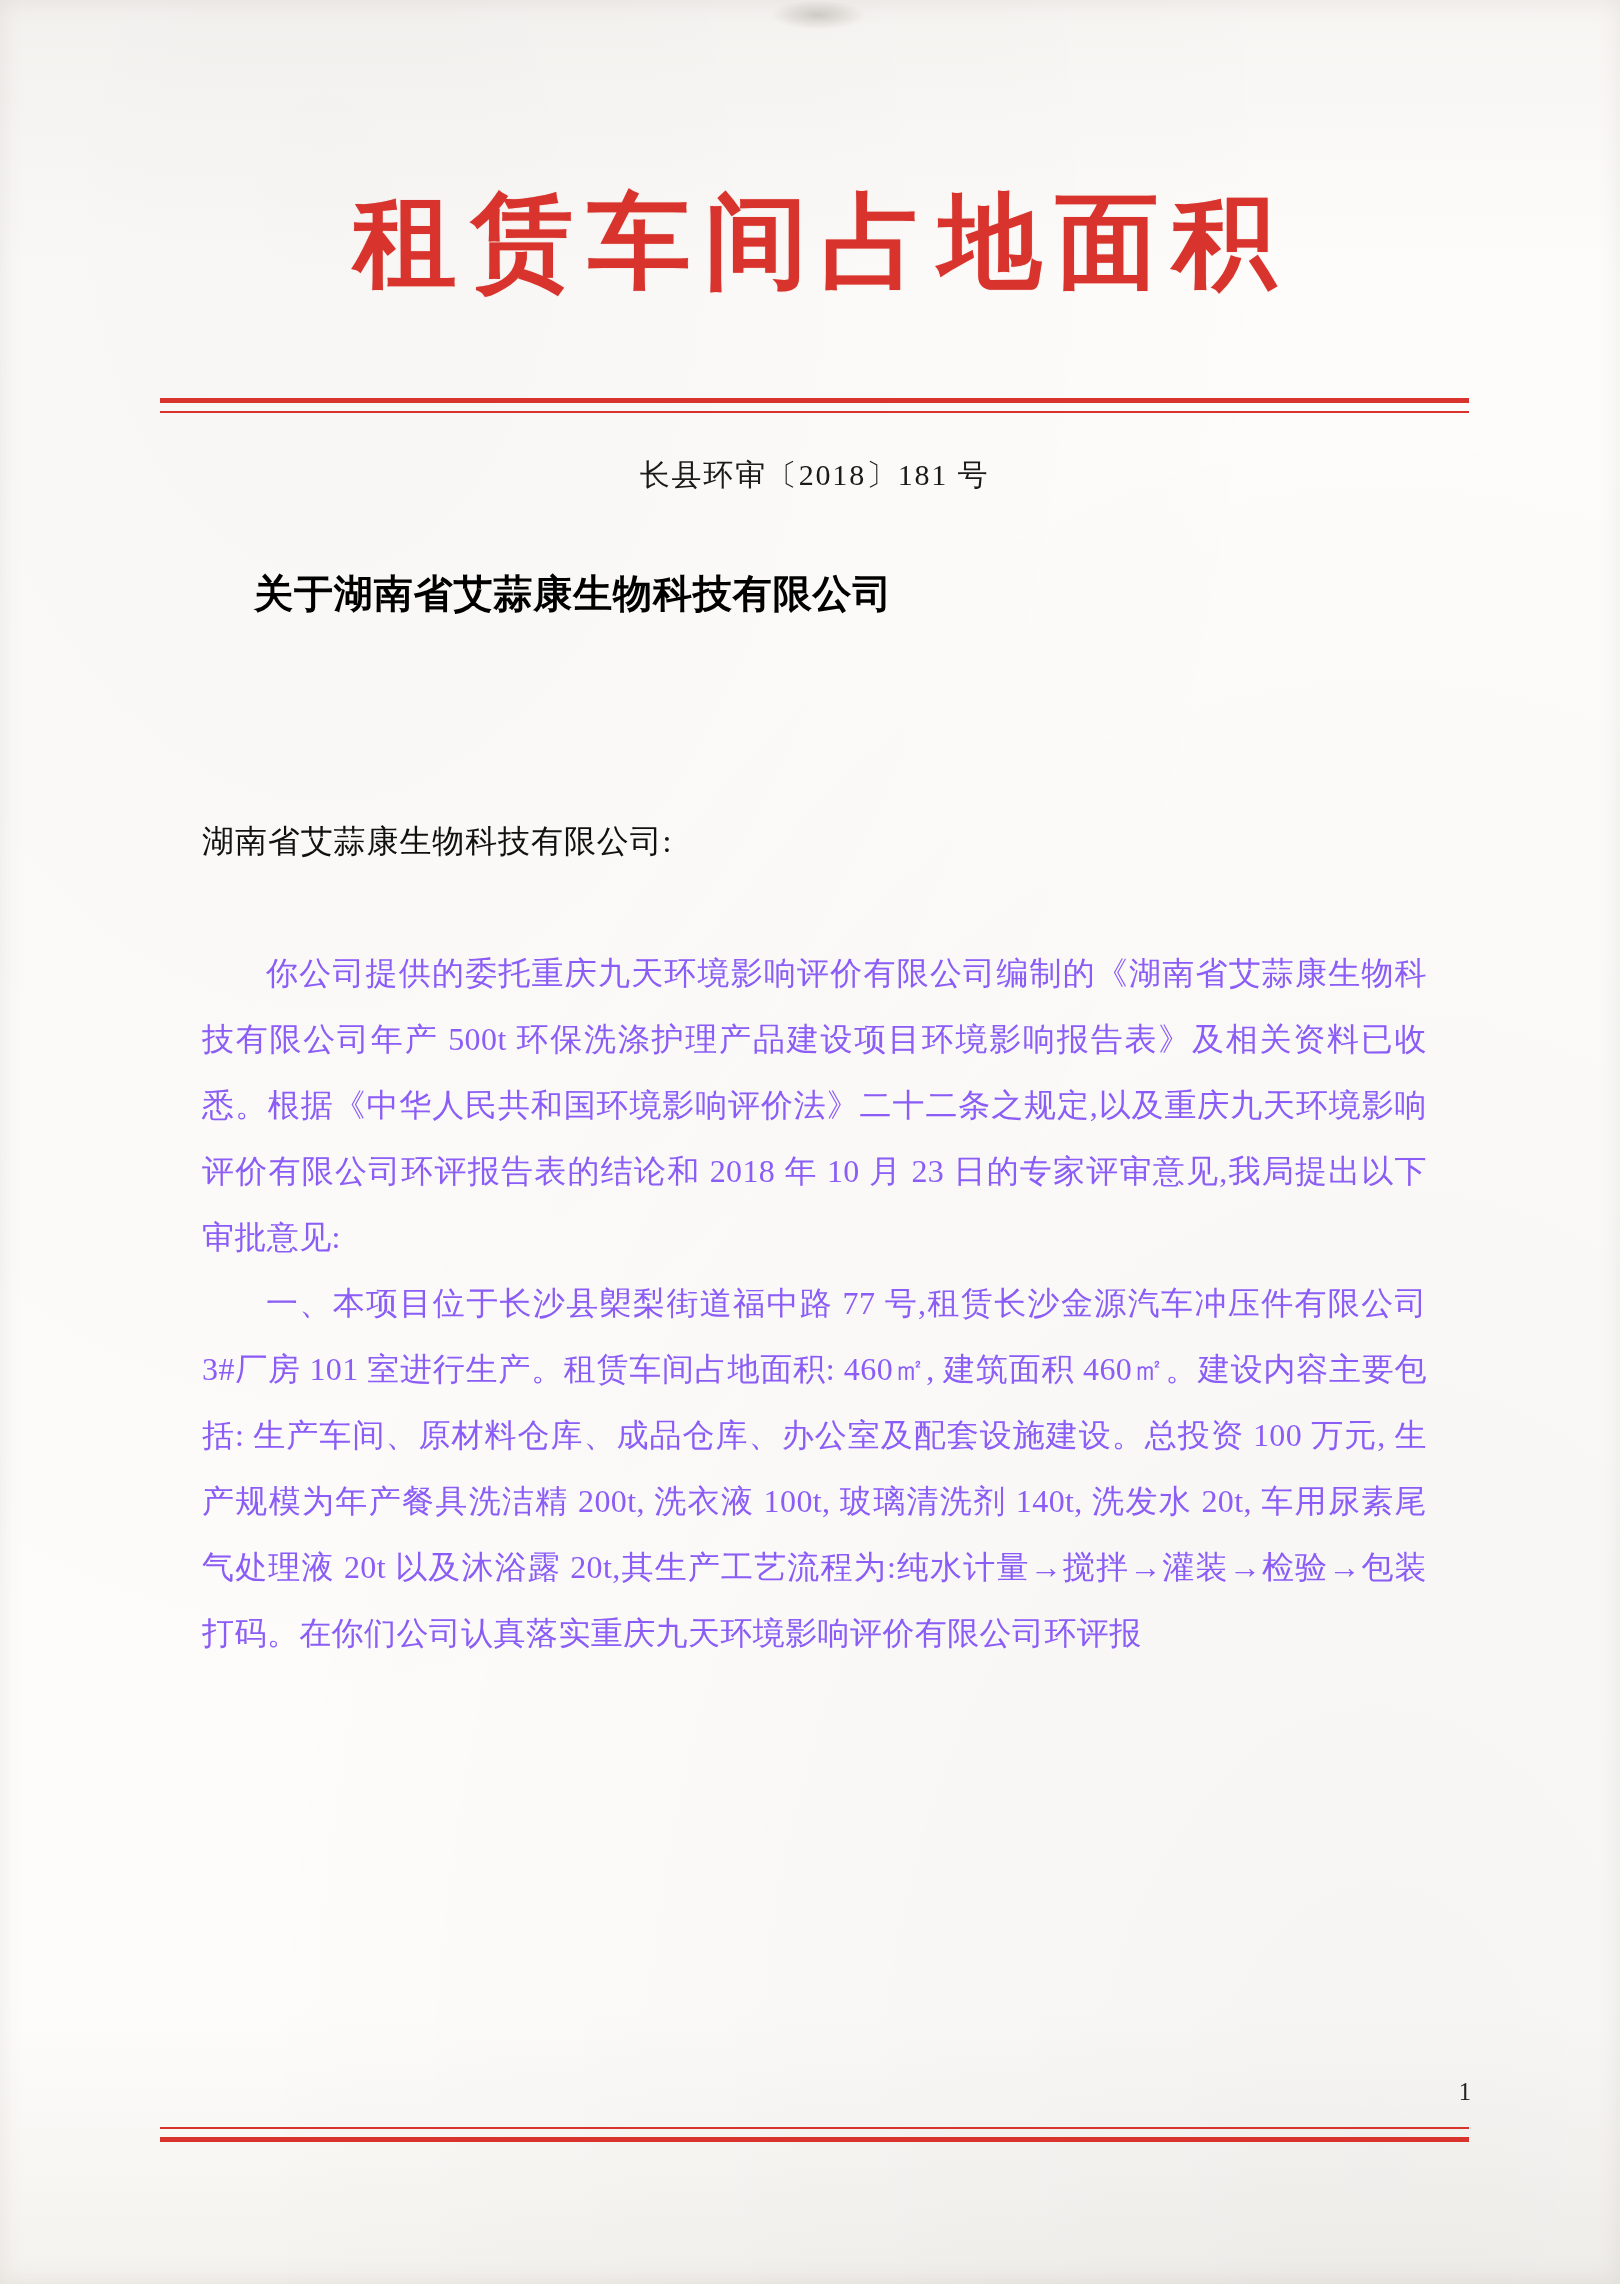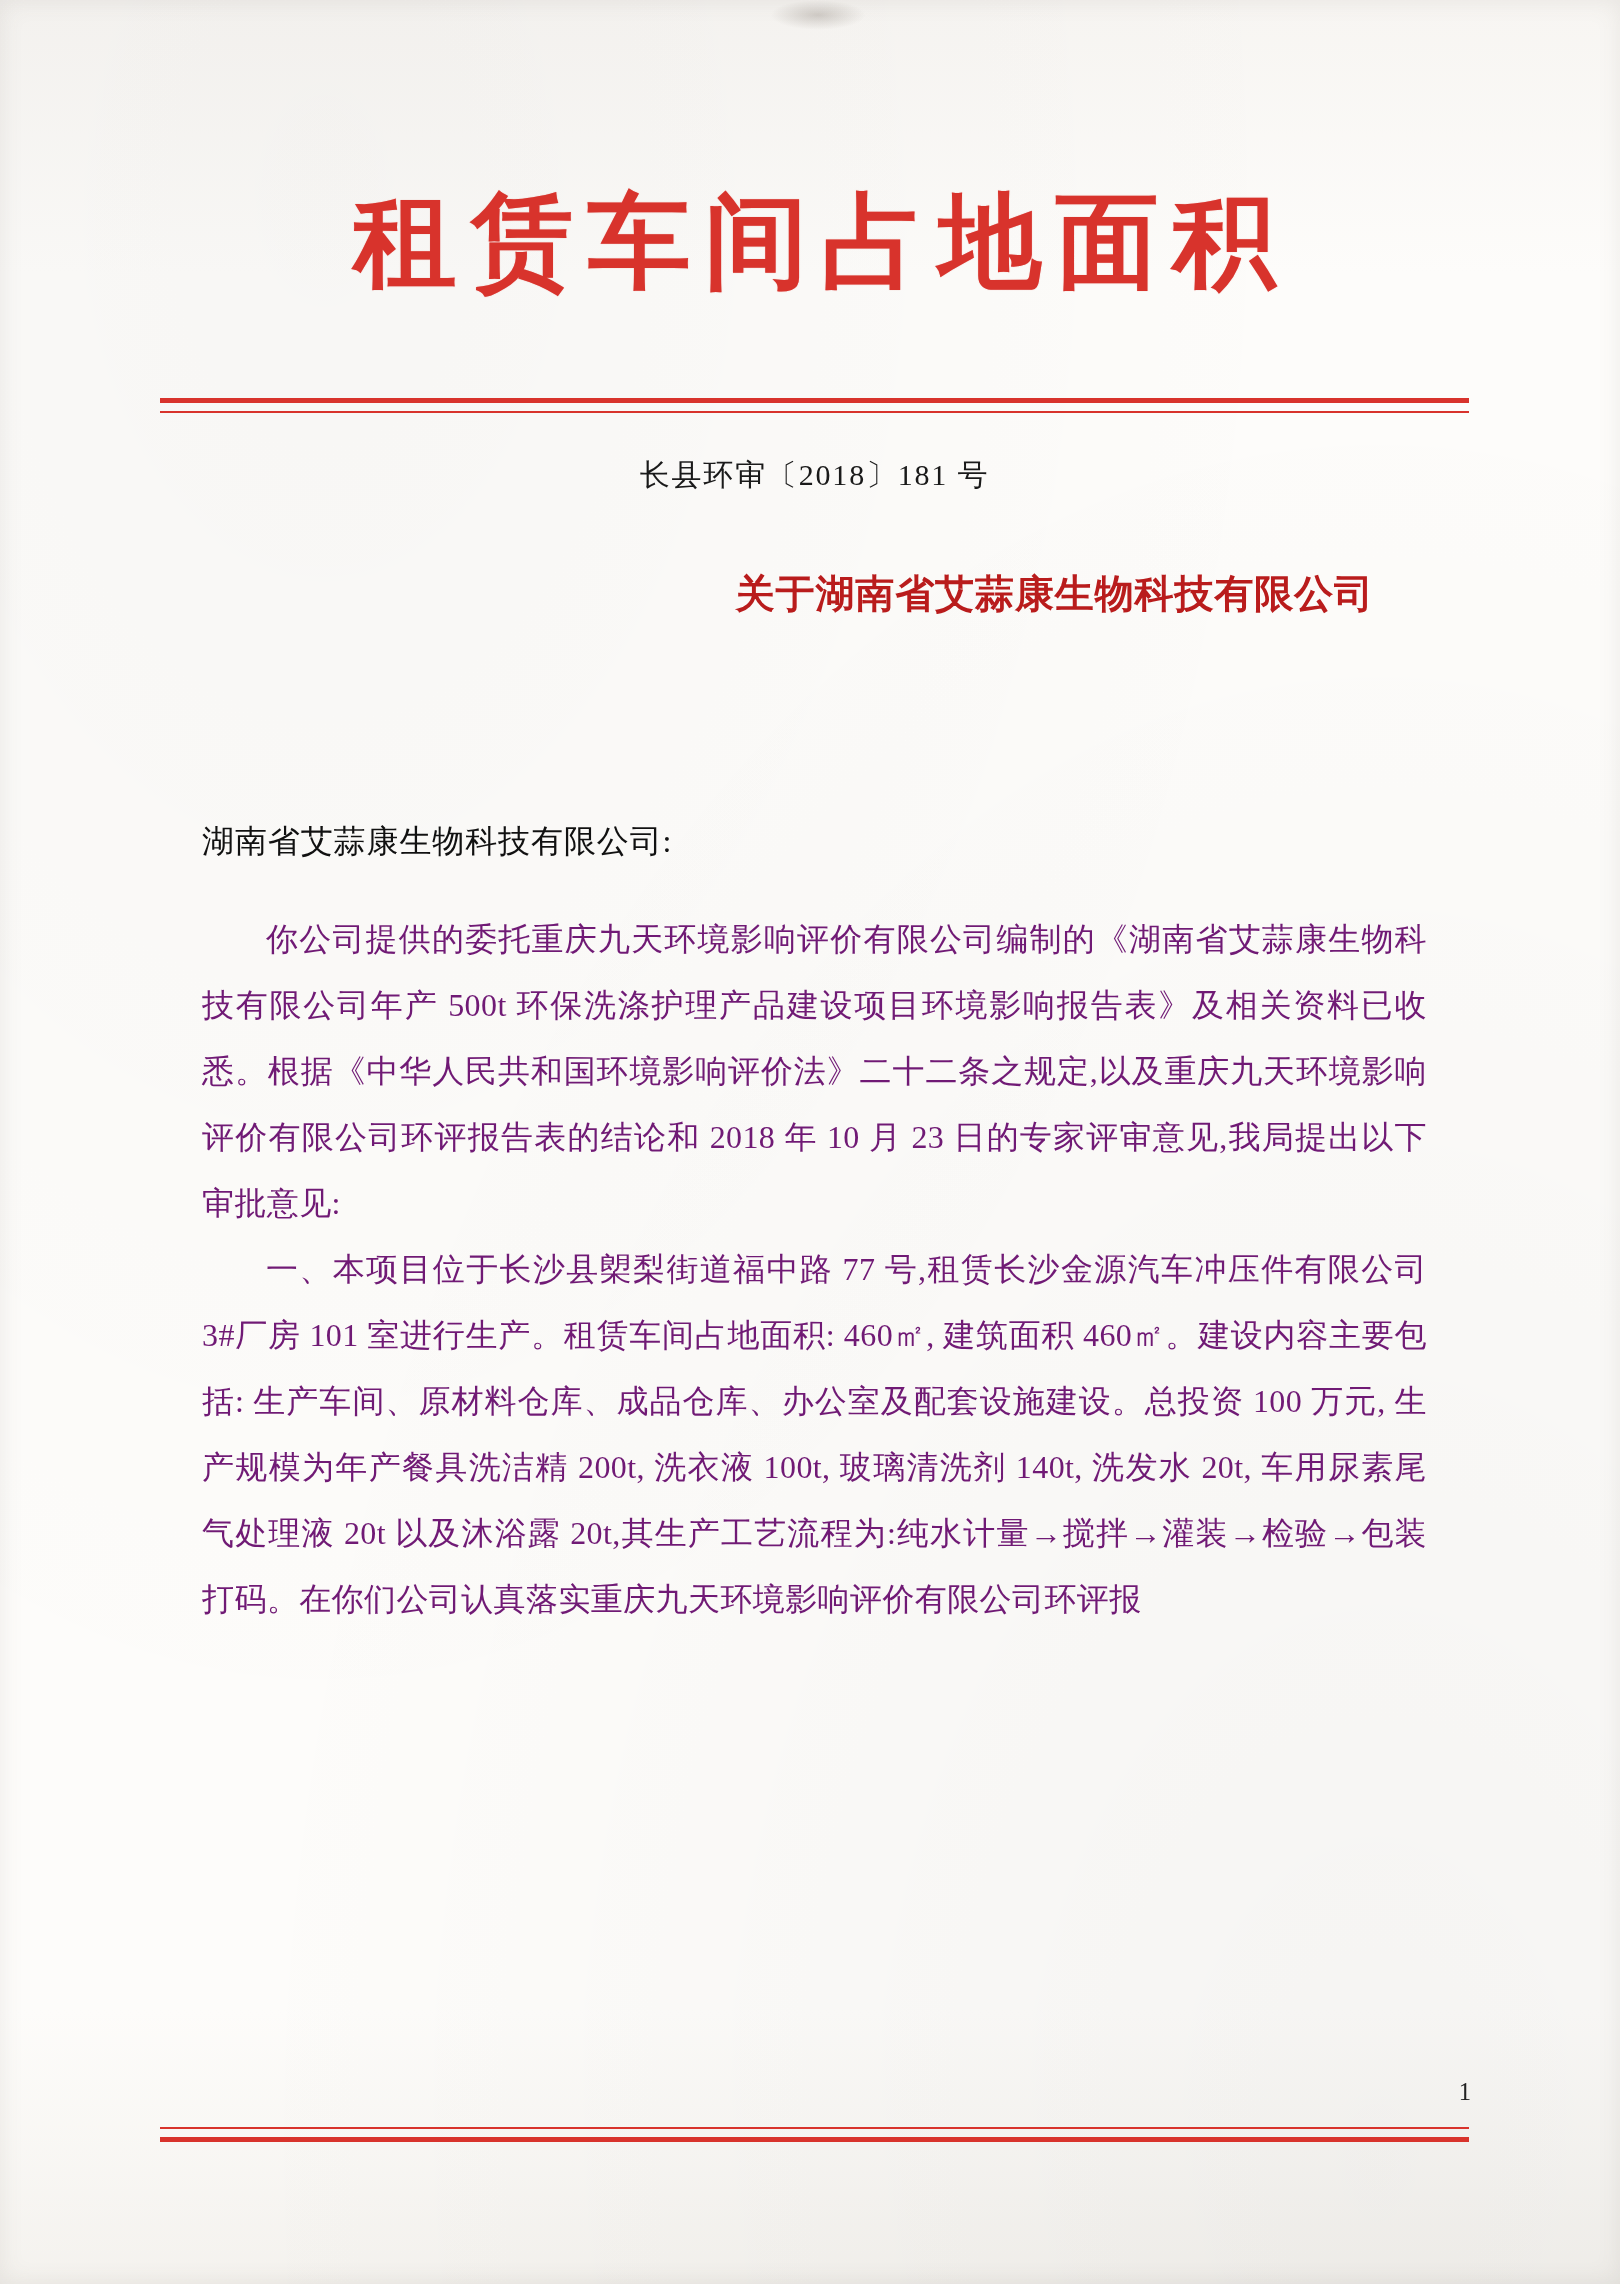--- a/index.html
+++ b/index.html
@@ -95,45 +95,45 @@
     font-size: 30px;
     letter-spacing: 1.8px;
     color: #1a1a1a;
   }
 
   .title {
     position: absolute;
     top: 564px;
     left: 96px;
     width: 1120px;
-    text-align: right;
+    text-align: left;
     font-weight: bold;
     font-size: 39px;
     line-height: 1.55;
-    color: #b91c1c;
+    color: #000000;
     letter-spacing: 0.9px;
   }
 
   .salutation {
     position: absolute;
     top: 820px;
     left: 44px;
     font-size: 32px;
     color: #111;
     letter-spacing: 0.9px;
   }
 
   .body-text {
     position: absolute;
-    top: 906px;
+    top: 940px;
     left: 44px;
     width: 1225px;
     font-size: 32px;
     line-height: 66px;
-    color: #701a75;
+    color: #8b5cf6;
     text-align: justify;
     text-justify: inter-ideograph;
     letter-spacing: 0.4px;
   }
   .body-text p {
     margin: 0;
     text-indent: 2em;
   }
 
   

